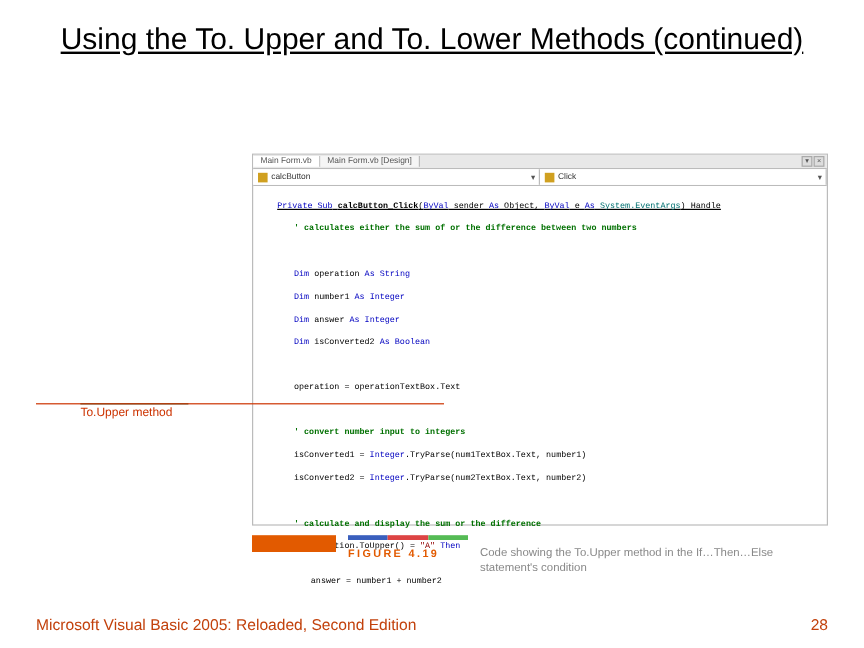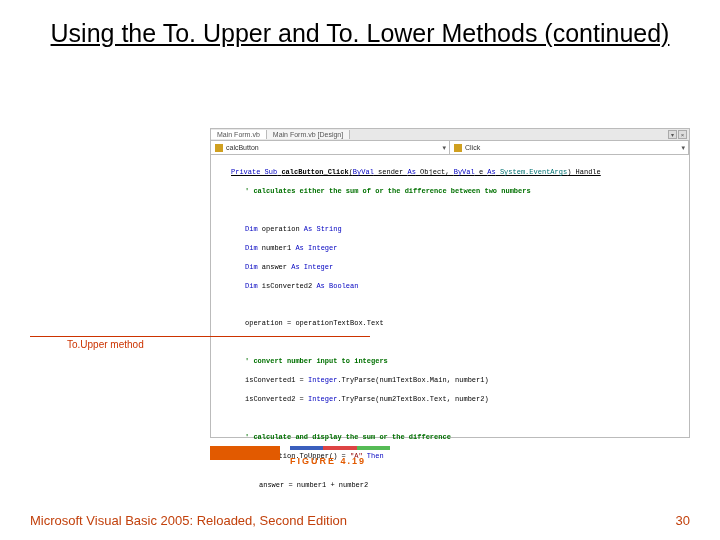--- a/index.html
+++ b/index.html
@@ -229,21 +229,21 @@
 <span class="code-line indent2 cm">' calculates either the sum of or the difference between two numbers</span>
 <span class="code-line"> </span>
 <span class="code-line indent2"><span class="kw">Dim</span><span> operation </span><span class="kw">As String</span></span>
 <span class="code-line indent2"><span class="kw">Dim</span><span> number1 </span><span class="kw">As Integer</span></span>
 <span class="code-line indent2"><span class="kw">Dim</span><span> answer </span><span class="kw">As Integer</span></span>
 <span class="code-line indent2"><span class="kw">Dim</span><span> isConverted2 </span><span class="kw">As Boolean</span></span>
 <span class="code-line"> </span>
 <span class="code-line indent2">operation = operationTextBox.Text</span>
 <span class="code-line"> </span>
 <span class="code-line indent2 cm">' convert number input to integers</span>
-<span class="code-line indent2"><span>isConverted1 = </span><span class="kw">Integer</span><span>.TryParse(num1TextBox.Main, number1)</span></span>
+<span class="code-line indent2"><span>isConverted1 = </span><span class="kw">Integer</span><span>.TryParse(num1TextBox.Text, number1)</span></span>
 <span class="code-line indent2"><span>isConverted2 = </span><span class="kw">Integer</span><span>.TryParse(num2TextBox.Text, number2)</span></span>
 <span class="code-line"> </span>
 <span class="code-line indent2 cm">' calculate and display the sum or the difference</span>
 <span class="code-line indent2"><span class="kw">If</span><span> operation.ToUpper() = </span><span class="str">"A"</span> <span class="kw">Then</span></span>
 <span class="code-line indent3">answer = number1 + number2</span>
 
 
 
 
 
@@ -252,20 +252,21 @@
   </div>
 
   <div class="caption-bar">
     <div class="orange-tab"></div>
     <div class="color-strip">
       <span style="background:#3a5fbd"></span>
       <span style="background:#d44"></span>
       <span style="background:#5b5"></span>
     </div>
     <div class="figure-label">FIGURE 4.19</div>
+    <div class="figure-caption">Code showing the To.Upper method in the If…Then…Else statement's condition</div>
   </div>
 
 </div>
 
 <div class="footer">
   <span>Microsoft Visual Basic 2005: Reloaded, Second Edition</span>
-  <span>30</span>
+  <span>28</span>
 </div>
 
 </body></html>

